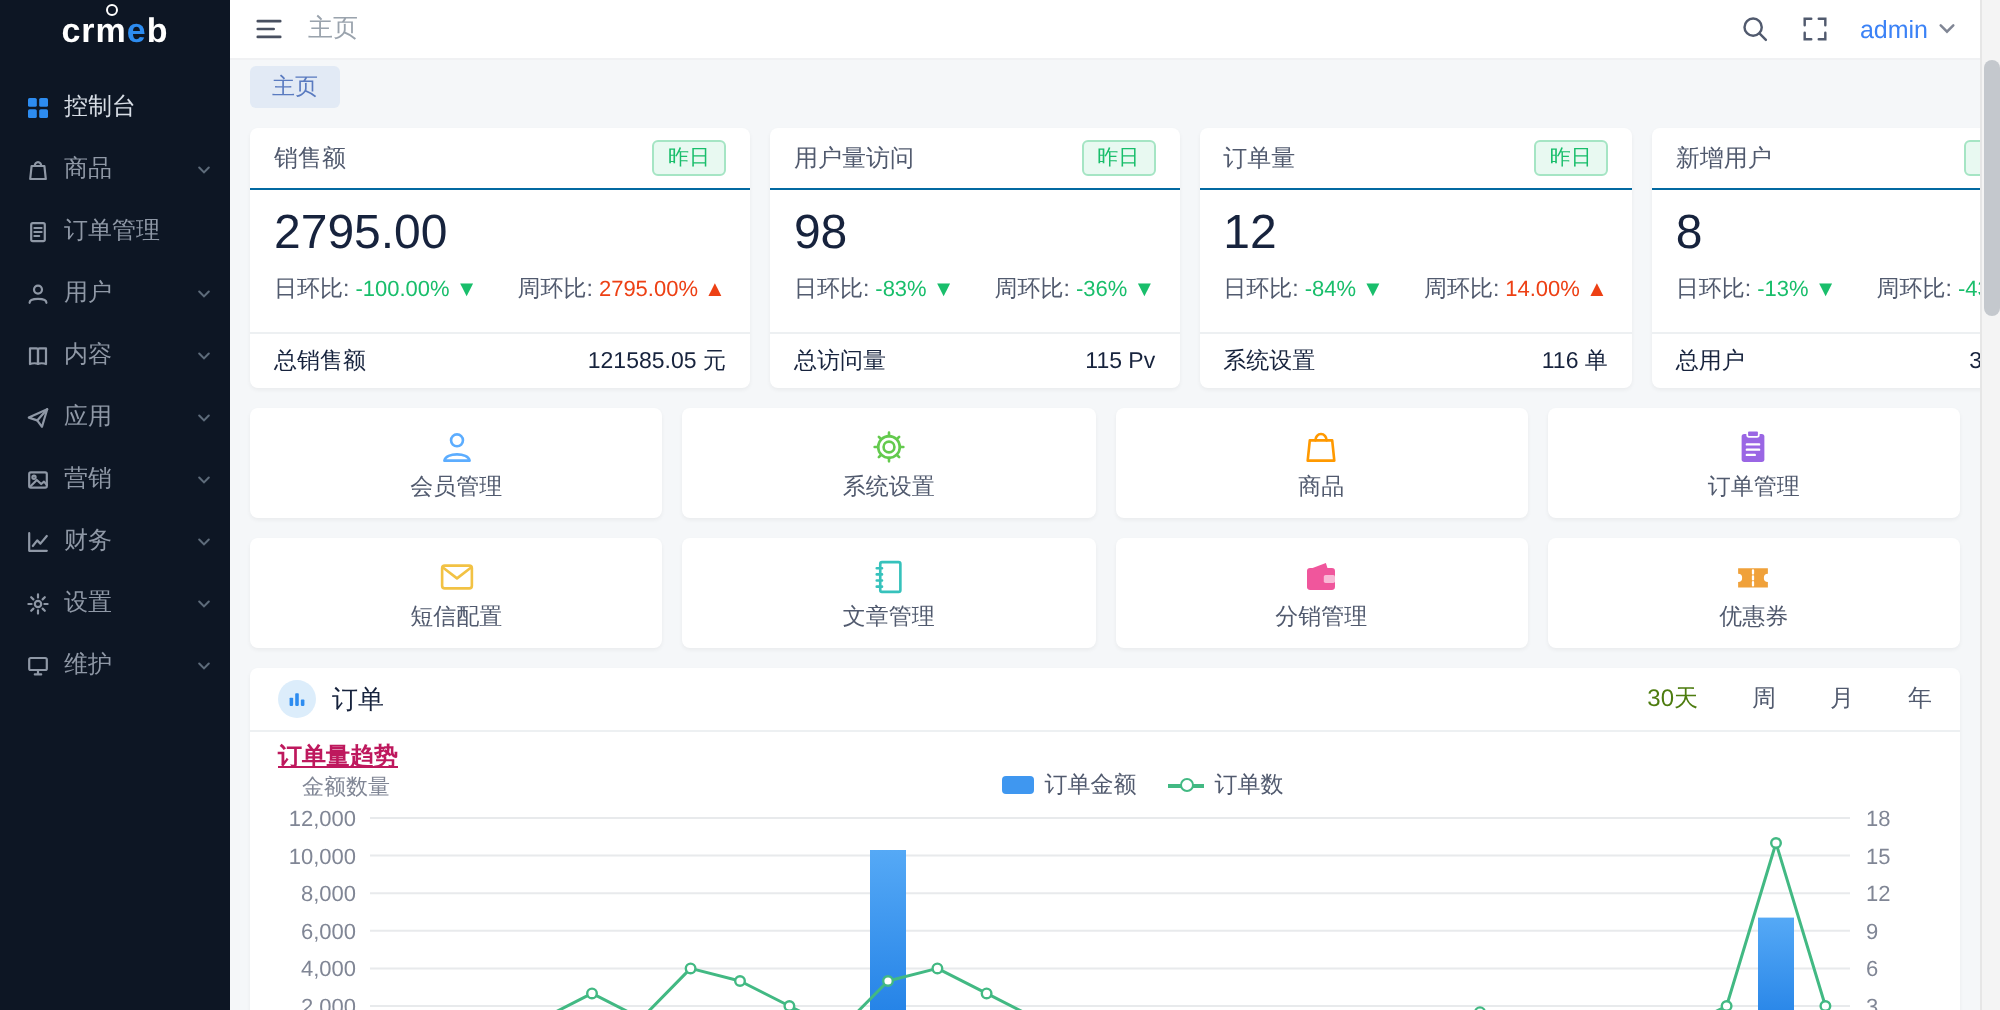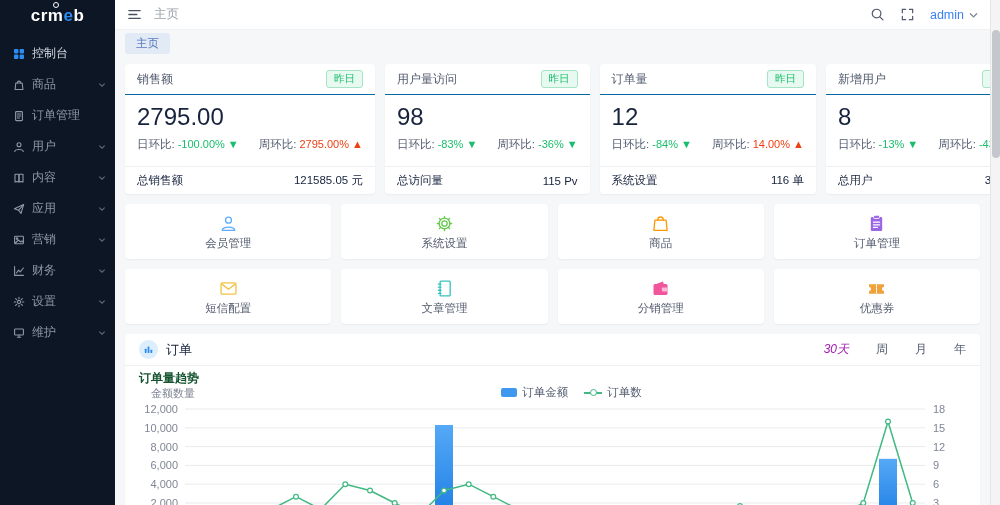--- a/index.html
+++ b/index.html
@@ -62,23 +62,23 @@
   .qlabel { font-size:11.5px; color:#515a6e; }
 
   
   .chart-card { background:#fff; border-radius:4px; box-shadow:0 1px 2px rgba(0,0,0,.05); margin-top:10px; height:300px; }
   .chart-head { height:32px; display:flex; align-items:center; padding:0 14px; border-bottom:1px solid #edf0f2; }
   .order-ico { width:19px; height:19px; border-radius:50%; background:#dcedfb; display:flex; align-items:center; justify-content:center; margin-right:8px; }
   .order-ico svg { width:11px; height:11px; fill:#2d8cf0; }
   .chart-title { font-size:13px; color:#17233d; }
   .range { margin-left:auto; display:flex; gap:27px; font-size:12px; color:#515a6e; }
   .range span { cursor:pointer; }
-  .range .active { color:#a21caf;font-style:italic; }
+  .range .active { color:#4d7c0f; }
   .chart-body { padding:5px 14px 0; position:relative; }
-  .trend-title { font-size:12px; font-weight:bold; color:#14532d; line-height:14px; }
+  .trend-title { font-size:12px; font-weight:bold; color:#be185d; line-height:14px;text-decoration:underline; }
   .axis-row { display:flex; font-size:11px; color:#808695; height:15px; margin-top:1px; padding:0 4px 0 12px; }
   .legend { position:absolute; left:44%; top:19px; display:flex; gap:16px; align-items:center; font-size:11.5px; color:#515a6e; }
   .leg-item { display:flex; align-items:center; }
   .sw-bar { width:16px; height:9px; background:#3f97f0; border-radius:2px; margin-right:5px; }
   .sw-line { width:18px; height:2px; background:#42b983; position:relative; margin-right:5px; }
   .sw-line::after { content:''; position:absolute; left:6px; top:-2.5px; width:5px; height:5px; border:1.5px solid #42b983; border-radius:50%; background:#fff; }
   .tick { font-size:11px; fill:#808695; font-family:"Liberation Sans","DejaVu Sans",sans-serif; }
   #trend-chart { display:block; }
 
   

